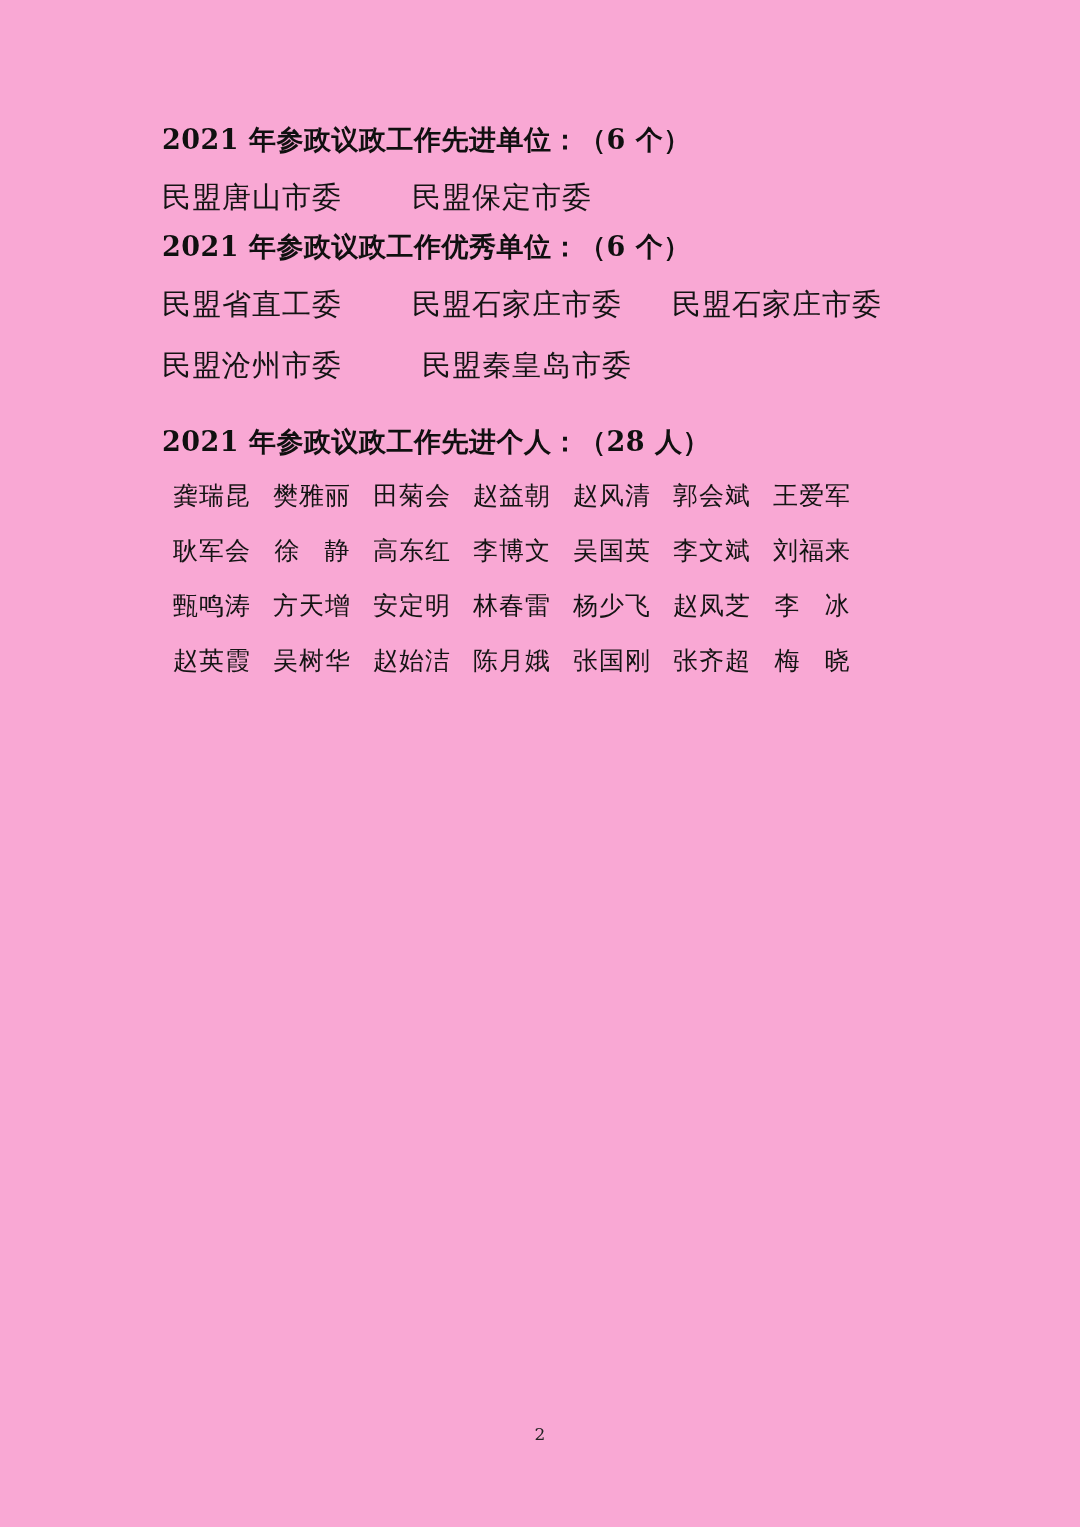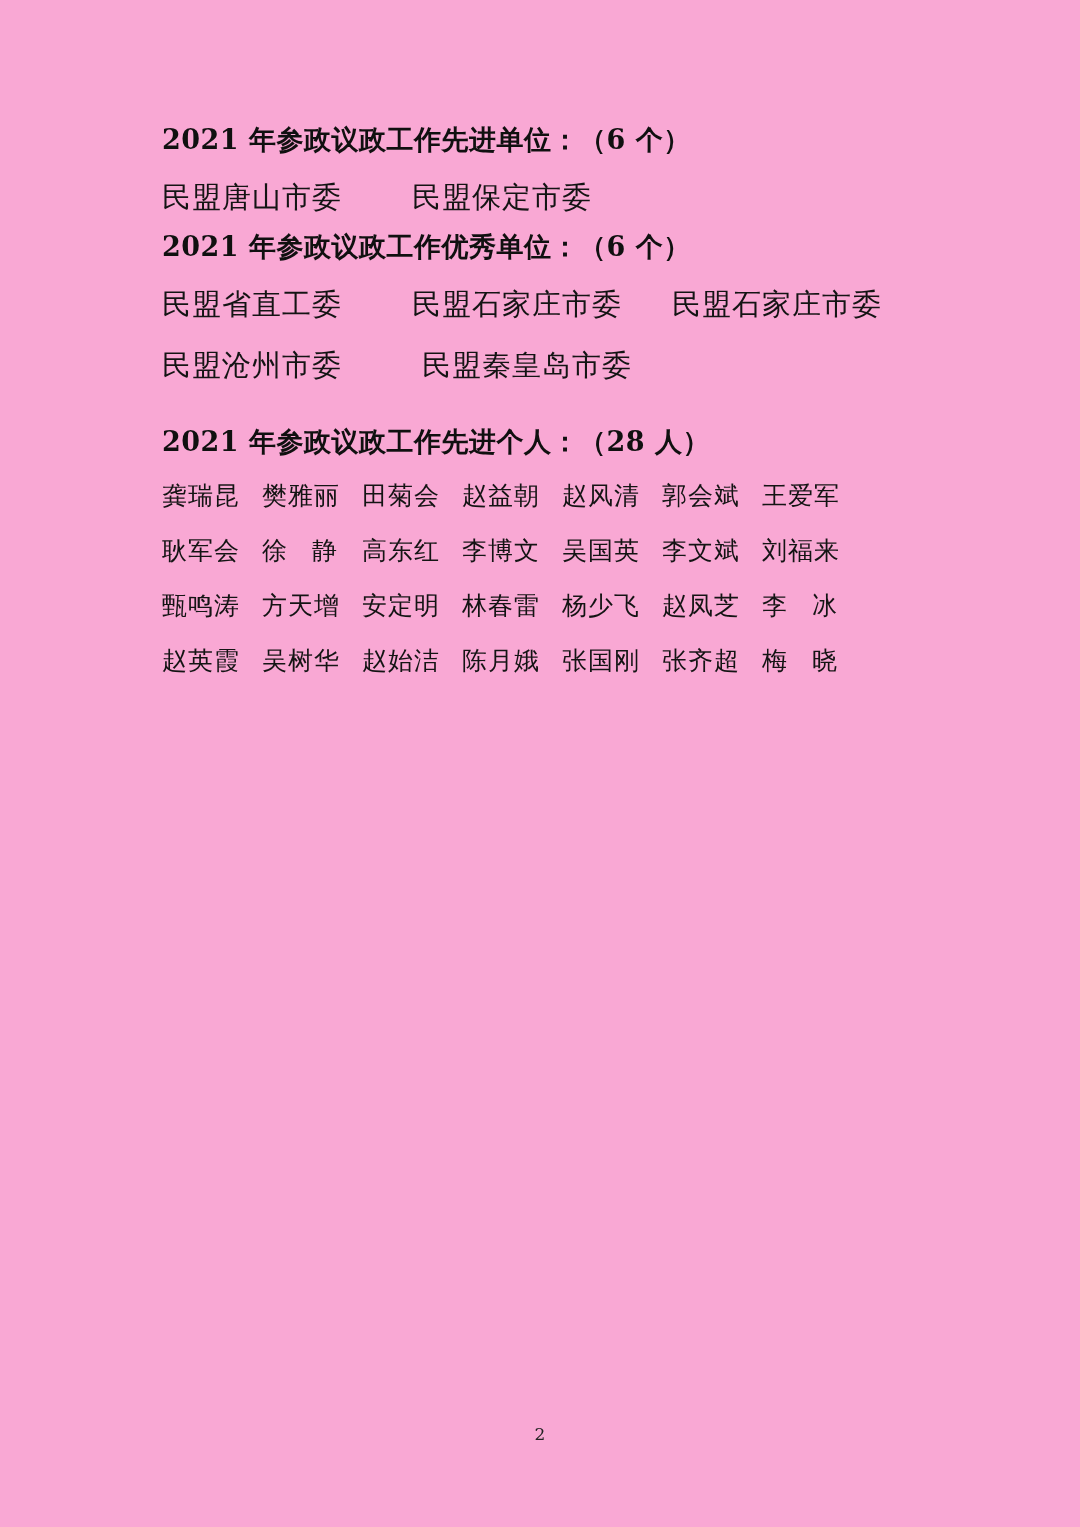--- a/index.html
+++ b/index.html
@@ -58,21 +58,21 @@
   .name-row {
     display: flex;
     font-size: 25px;
     line-height: 2.2;
     letter-spacing: 1px;
     color: #141414;
   }
   .name-cell {
     width: 100px;
     flex: 0 0 100px;
-    text-align: left;
+    text-align: center;
   }
   .name-cell.spaced {
     letter-spacing: 0;
   }
   .page-number {
     position: absolute;
     left: 0;
     right: 0;
     top: 1424px;
     text-align: center;

